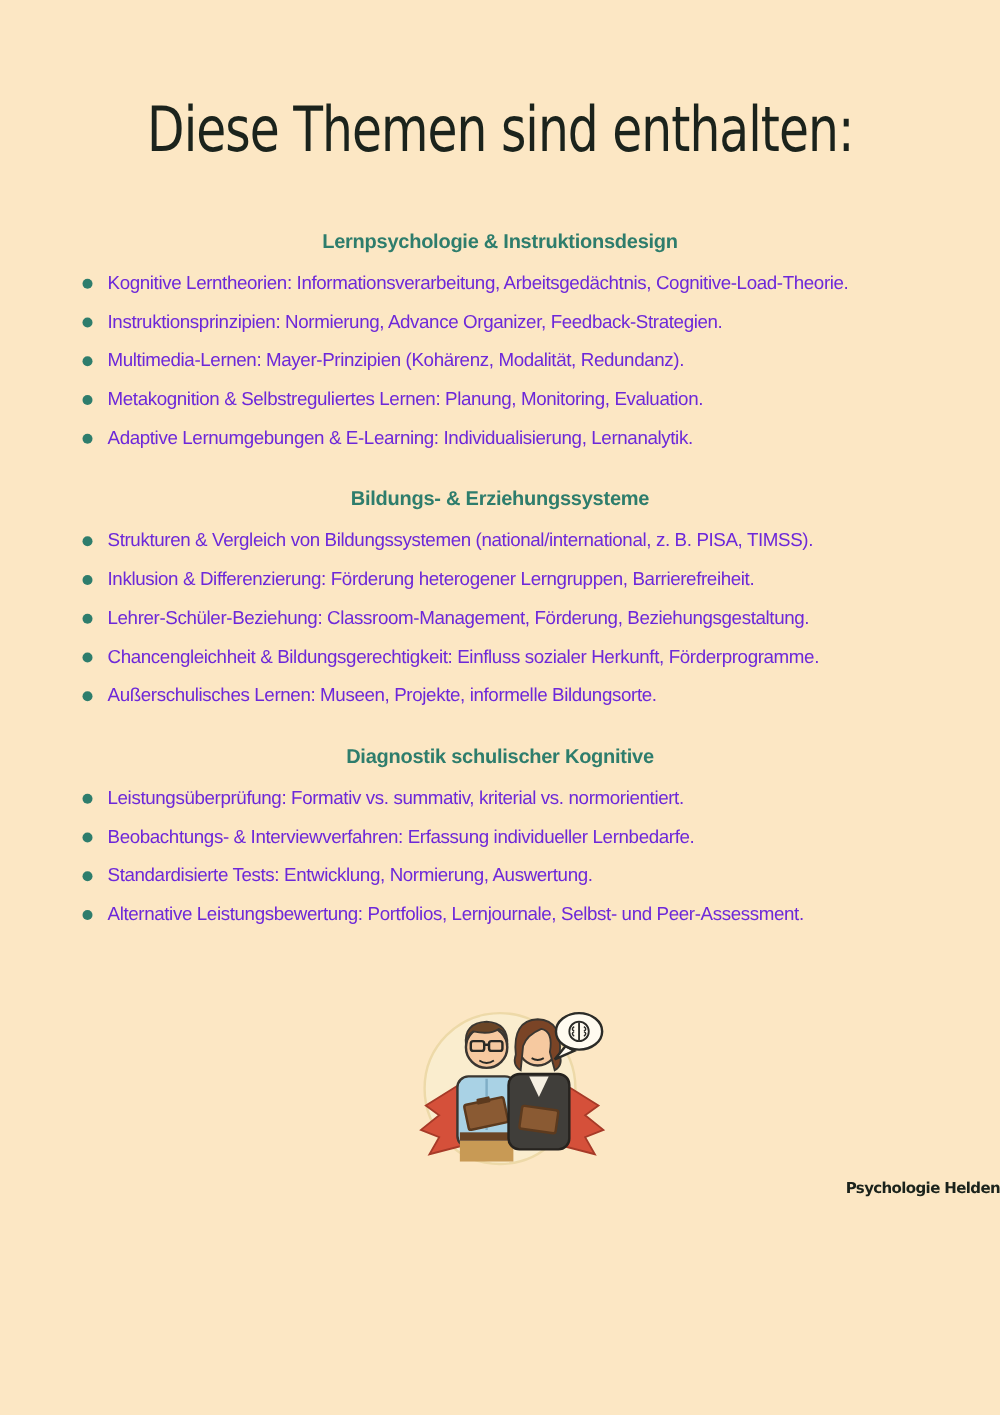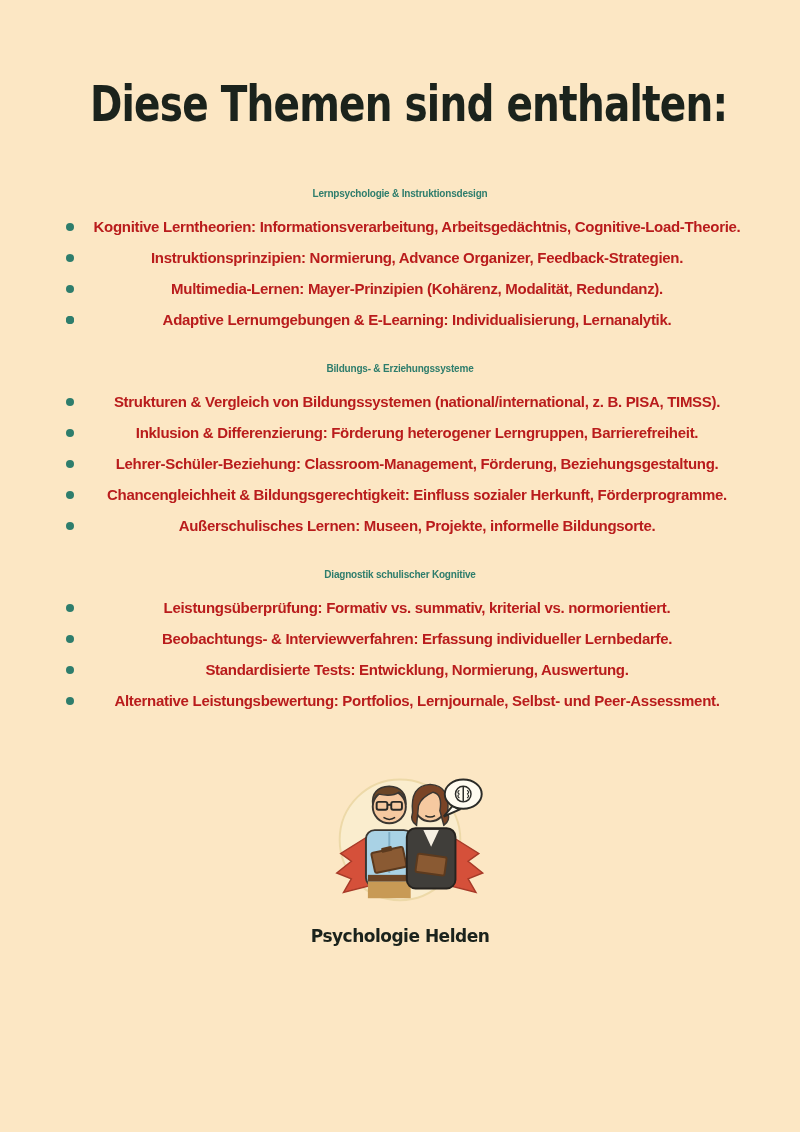--- a/index.html
+++ b/index.html
@@ -10,21 +10,21 @@
     overflow:hidden;
     font-family:"Liberation Sans", sans-serif;
   }
   
   .title{
     margin:0;
     padding-top:74px;
     text-align:center;
     color:#1B231C;
     font-family:"DejaVu Sans", sans-serif;
-    font-weight:bold;
+    font-weight:normal;
     font-size:50px;
     line-height:60px;
     white-space:nowrap;
   }
   .title-inner{
     display:inline-block;
     transform:scaleX(0.78);
     transform-origin:center;
     letter-spacing:-1px;
   }
@@ -32,52 +32,52 @@
   .content{
     width:716px;
     margin:44px auto 0 auto;
   }
   .topic-section{margin:0;}
   .topic-section + .topic-section{margin-top:18px;}
   .section-heading{
     margin:0 0 2px 0;
     text-align:center;
     color:#2E7D6C;
-    font-size:10px;
+    font-size:16px;
     font-weight:bold;
     line-height:31px;
     letter-spacing:-0.2px;
   }
   .item{
     position:relative;
     padding:0 10px 0 44px;
-    text-align:center;
-    color:#b91c1c;
+    color:#6d28d9;
     font-size:15px;
-    font-weight:bold;
+    font-weight:normal;
     line-height:31px;
     letter-spacing:-0.3px;
   }
   .dot{
     position:absolute;
     left:24px;top:12px;
     width:8px;height:8px;
     border-radius:50%;
     background:#2E7D6C;
   }
   
   .footer{margin-top:46px;text-align:center;}
   .logo{display:block;margin:0 auto;}
   .brand{
-    margin-top:20px;
+    margin-top:6px;
     color:#1B231C;
     font-family:"DejaVu Sans", sans-serif;
     font-weight:bold;
-    font-size:17px;
+    font-size:12px;
     letter-spacing:-0.5px;
+    text-align:right;
   }
 </style>
 </head>
 <body>
 
 <div class="page">
 
   <h1 class="title"><span class="title-inner">Diese Themen sind enthalten:</span></h1>
 
   <main class="content">
@@ -91,20 +91,21 @@
       <div class="item">
         <span class="dot"></span>
         <span>Instruktionsprinzipien: Normierung, Advance Organizer, Feedback-Strategien.</span>
       </div>
       <div class="item">
         <span class="dot"></span>
         <span>Multimedia-Lernen: Mayer-Prinzipien (Kohärenz, Modalität, Redundanz).</span>
       </div>
       <div class="item">
         <span class="dot"></span>
+        <span>Metakognition &amp; Selbstreguliertes Lernen: Planung, Monitoring, Evaluation.</span>
       </div>
       <div class="item">
         <span class="dot"></span>
         <span>Adaptive Lernumgebungen &amp; E-Learning: Individualisierung, Lernanalytik.</span>
       </div>
     </section>
 
     <section class="topic-section">
       <h2 class="section-heading">Bildungs- &amp; Erziehungssysteme</h2>
       <div class="item">

